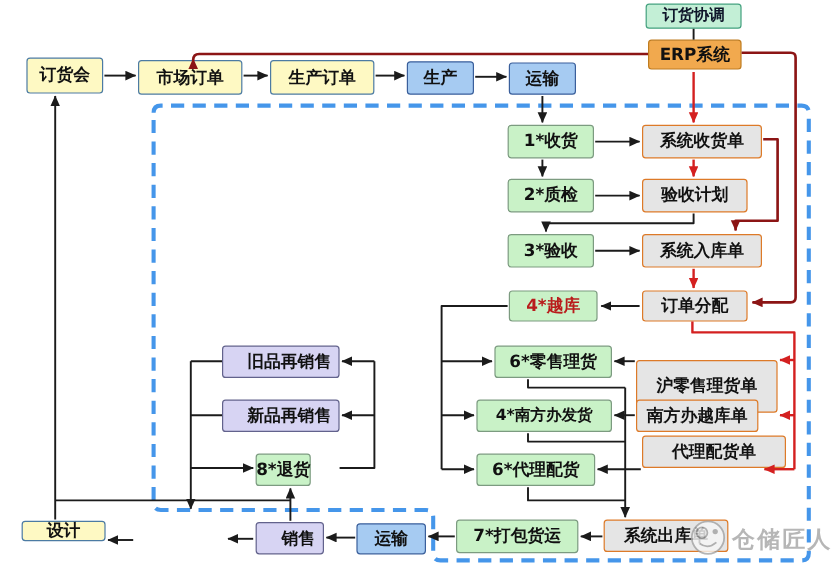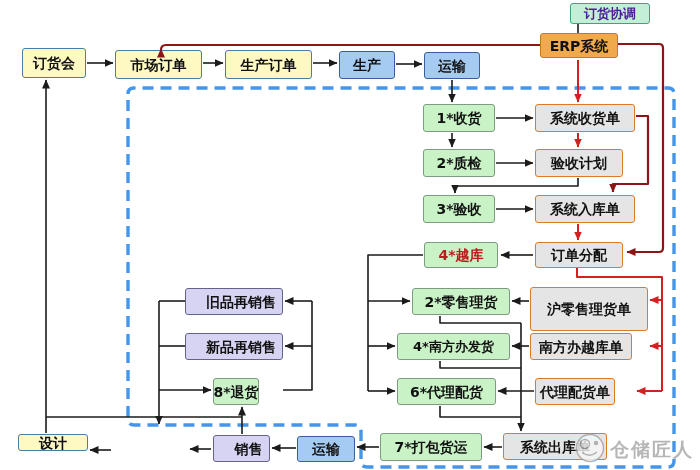--- a/index.html
+++ b/index.html
@@ -5,21 +5,21 @@
   html,body{margin:0;padding:0;background:#ffffff;}
   #canvas{position:relative;width:700px;height:470px;background:#ffffff;overflow:hidden;
           font-family:"DejaVu Sans","Liberation Sans",sans-serif;}
   .box{position:absolute;box-sizing:border-box;display:flex;align-items:center;justify-content:center;
        border-radius:3px;font-weight:700;font-size:14px;color:#111;white-space:nowrap;line-height:1;}
   .cyan  {background:#fef9c3;border:1.5px solid #4c7ba3;}
   .blue  {background:#a6cbf2;border:1.5px solid #3a5f9b;}
   .green {background:#c9f2c7;border:1.5px solid #7c9b80;}
   .yellow{background:#e5e5e5;border:1.5px solid #dd7a28;}
   .lav   {background:#d7d4f3;border:1.5px solid #62628c;padding-left:14px;}
-  .hdr-green{background:#c3efd6;border:1.5px solid #43a17e;color:#4c1d95;font-size:13px;margin-left:32px;}
+  .hdr-green{background:#c3efd6;border:1.5px solid #43a17e;color:#0f172a;font-size:13px;}
   .orange{background:#f1a94e;border:1.5px solid #bf7c20;}
   .red-text{color:#b91c1c;}
   .sm{font-size:13px;}
   .octagon{position:absolute;left:112px;top:426px;width:76px;height:44px;background:#2f9e4f;
            clip-path:polygon(26% 0,74% 0,100% 30%,100% 70%,74% 100%,26% 100%,0 70%,0 30%);
            display:flex;align-items:center;justify-content:center;}
   .octagon-inner{position:absolute;inset:3px;background:#5b8cdb;
            clip-path:polygon(26% 0,74% 0,100% 30%,100% 70%,74% 100%,26% 100%,0 70%,0 30%);}
   .octagon-label{position:relative;color:#dfffd2;font-weight:700;font-size:15px;text-shadow:1px 1px 0 #36539a;}
   svg.overlay{position:absolute;left:0;top:0;pointer-events:none;}
@@ -35,32 +35,32 @@
   <div class="box cyan" style="left:225px;top:50px;width:87px;height:29px">生产订单</div>
   <div class="box blue" style="left:339px;top:51px;width:56px;height:28px">生产</div>
   <div class="box blue" style="left:424px;top:52px;width:56px;height:27px">运输</div>
   <div class="box hdr-green" style="left:538px;top:3px;width:80px;height:21px">订货协调</div>
   <div class="box orange" style="left:540px;top:33px;width:78px;height:25px">ERP系统</div>
 
   <div class="box green" style="left:423px;top:104px;width:72px;height:28px">1*收货</div>
   <div class="box green" style="left:423px;top:149px;width:72px;height:28px">2*质检</div>
   <div class="box green" style="left:423px;top:195px;width:72px;height:28px">3*验收</div>
   <div class="box green red-text" style="left:424px;top:242px;width:74px;height:26px">4*越库</div>
-  <div class="box green" style="left:412px;top:288px;width:98px;height:27px">2*零售理货</div>
+  <div class="box green" style="left:412px;top:288px;width:98px;height:27px">6*零售理货</div>
   <div class="box green sm" style="left:397px;top:333px;width:113px;height:27px">4*南方办发货</div>
   <div class="box green" style="left:397px;top:378px;width:99px;height:27px">6*代理配货</div>
   <div class="box green" style="left:380px;top:433px;width:102px;height:28px">7*打包货运</div>
 
   <div class="box yellow" style="left:535px;top:104px;width:100px;height:28px">系统收货单</div>
   <div class="box yellow" style="left:535px;top:149px;width:88px;height:28px">验收计划</div>
   <div class="box yellow" style="left:535px;top:195px;width:100px;height:28px">系统入库单</div>
   <div class="box yellow" style="left:535px;top:242px;width:88px;height:26px">订单分配</div>
-  <div class="box yellow" style="left:530px;top:287px;width:118px;height:44px">沪零售理货单</div>
+  <div class="box yellow" style="left:530px;top:300px;width:118px;height:44px">沪零售理货单</div>
   <div class="box yellow" style="left:530px;top:333px;width:102px;height:27px">南方办越库单</div>
-  <div class="box yellow" style="left:535px;top:378px;width:80px;height:27px">代理配货单</div>
+  <div class="box yellow" style="left:535px;top:363px;width:120px;height:27px">代理配货单</div>
   <div class="box yellow" style="left:503px;top:433px;width:104px;height:27px">系统出库单</div>
 
   <div class="box lav" style="left:185px;top:288px;width:98px;height:27px">旧品再销售</div>
   <div class="box lav" style="left:185px;top:333px;width:98px;height:27px">新品再销售</div>
   <div class="box green" style="left:213px;top:378px;width:46px;height:27px">8*退货</div>
 
   <div class="box cyan" style="left:18px;top:434px;width:70px;height:17px">设计</div>
   <div class="box lav" style="left:213px;top:435px;width:57px;height:27px">销售</div>
   <div class="box blue" style="left:297px;top:436px;width:58px;height:26px">运输</div>
 

